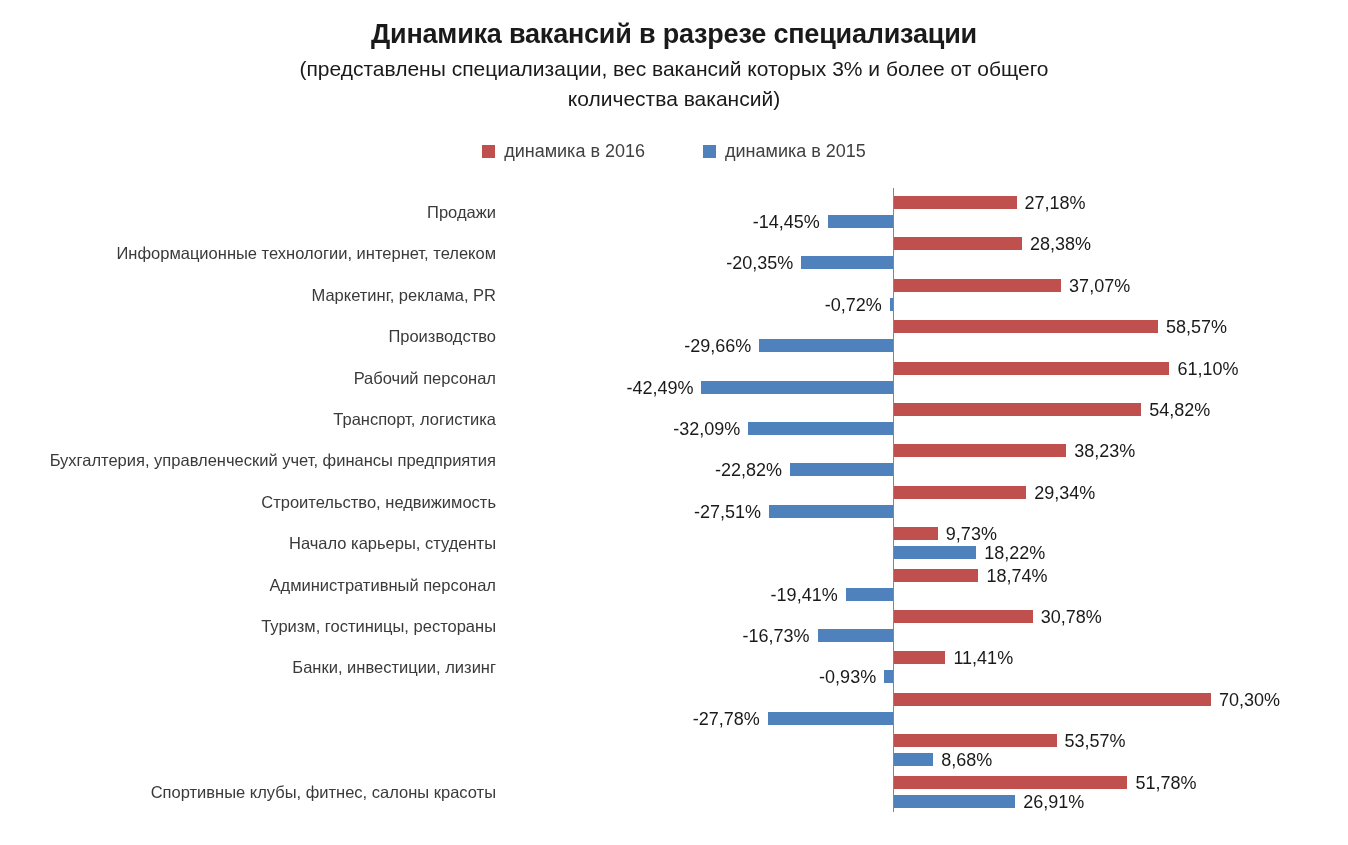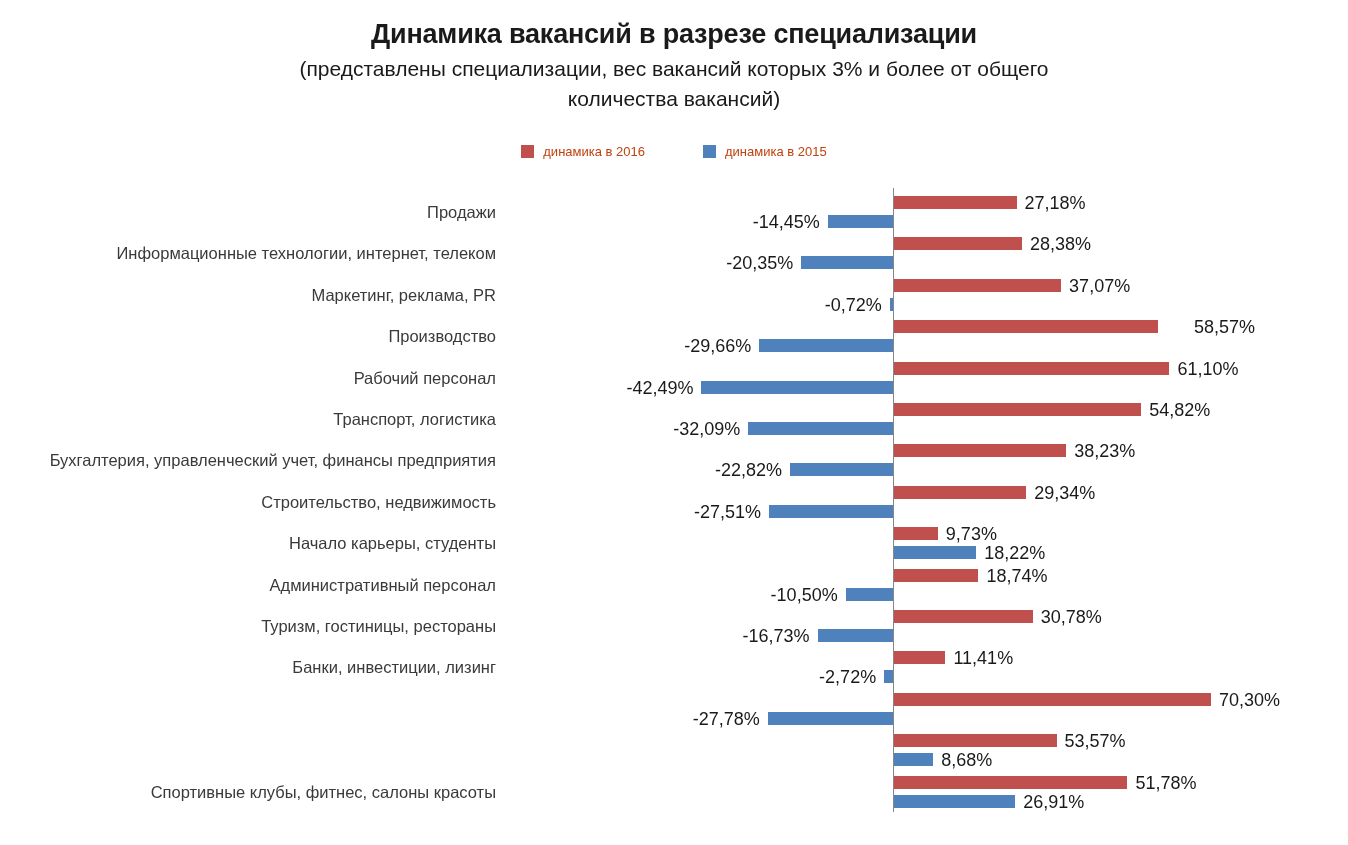--- a/index.html
+++ b/index.html
@@ -58,22 +58,22 @@
     display: flex;
     align-items: center;
     gap: 9px;
   }
   .legend-swatch {
     width: 13px;
     height: 13px;
     display: block;
   }
   .legend-label {
-    font-size: 13px;
-    color: #c2410c;
+    font-size: 18px;
+    color: #404040;
     line-height: 19px;
   }
 
   
   .plot {
     position: absolute;
     left: 0;
     top: 0;
     width: 1232px;
     height: 845px;
@@ -138,21 +138,21 @@
       <div class="val-label" style="left: 1029.94px; top: 235.4px;">28,38%</div>
       <div class="bar s2015" style="top: 256.4px; width: 91.7378px; left: 801.262px; background: rgb(79, 129, 189);"></div>
       <div class="val-label" style="left: 726.215px; top: 254.4px;">-20,35%</div>
       <div class="cat-label" style="right: 736px; width: 600px; top: 285.8px;">Маркетинг, реклама, PR</div>
       <div class="bar s2016" style="top: 278.8px; width: 167.112px; left: 894px; background: rgb(192, 80, 77);"></div>
       <div class="val-label" style="left: 1069.11px; top: 276.8px;">37,07%</div>
       <div class="bar s2015" style="top: 297.8px; width: 3.24576px; left: 889.754px; background: rgb(79, 129, 189);"></div>
       <div class="val-label" style="left: 824.707px; top: 295.8px;">-0,72%</div>
       <div class="cat-label" style="right: 736px; width: 600px; top: 327.2px;">Производство</div>
       <div class="bar s2016" style="top: 320.2px; width: 264.034px; left: 894px; background: rgb(192, 80, 77);"></div>
-      <div class="val-label" style="left: 1166.03px; top: 318.2px; margin-left: 28px;">58,57%</div>
+      <div class="val-label" style="left: 1166.03px; top: 318.2px;">58,57%</div>
       <div class="bar s2015" style="top: 339.2px; width: 133.707px; left: 759.293px; background: rgb(79, 129, 189);"></div>
       <div class="val-label" style="left: 684.246px; top: 337.2px;">-29,66%</div>
       <div class="cat-label" style="right: 736px; width: 600px; top: 368.6px;">Рабочий персонал</div>
       <div class="bar s2016" style="top: 361.6px; width: 275.439px; left: 894px; background: rgb(192, 80, 77);"></div>
       <div class="val-label" style="left: 1177.44px; top: 359.6px;">61,10%</div>
       <div class="bar s2015" style="top: 380.6px; width: 191.545px; left: 701.455px; background: rgb(79, 129, 189);"></div>
       <div class="val-label" style="left: 626.408px; top: 378.6px;">-42,49%</div>
       <div class="cat-label" style="right: 736px; width: 600px; top: 410px;">Транспорт, логистика</div>
       <div class="bar s2016" style="top: 403px; width: 247.129px; left: 894px; background: rgb(192, 80, 77);"></div>
       <div class="val-label" style="left: 1149.13px; top: 401px;">54,82%</div>
@@ -170,31 +170,31 @@
       <div class="val-label" style="left: 693.938px; top: 502.8px;">-27,51%</div>
       <div class="cat-label" style="right: 736px; width: 600px; top: 534.2px;">Начало карьеры, студенты</div>
       <div class="bar s2016" style="top: 527.2px; width: 43.8628px; left: 894px; background: rgb(192, 80, 77);"></div>
       <div class="val-label" style="left: 945.863px; top: 525.2px;">9,73%</div>
       <div class="bar s2015" style="top: 546.2px; width: 82.1358px; left: 894px; background: rgb(79, 129, 189);"></div>
       <div class="val-label" style="left: 984.136px; top: 544.2px;">18,22%</div>
       <div class="cat-label" style="right: 736px; width: 600px; top: 575.6px;">Административный  персонал</div>
       <div class="bar s2016" style="top: 568.6px; width: 84.4799px; left: 894px; background: rgb(192, 80, 77);"></div>
       <div class="val-label" style="left: 986.48px; top: 566.6px;">18,74%</div>
       <div class="bar s2015" style="top: 587.6px; width: 47.334px; left: 845.666px; background: rgb(79, 129, 189);"></div>
-      <div class="val-label" style="left: 770.619px; top: 585.6px;">-10,50%</div>
+      <div class="val-label" style="left: 770.619px; top: 585.6px;">-19,41%</div>
       <div class="cat-label" style="right: 736px; width: 600px; top: 617px;">Туризм, гостиницы, рестораны</div>
       <div class="bar s2016" style="top: 610px; width: 138.756px; left: 894px; background: rgb(192, 80, 77);"></div>
       <div class="val-label" style="left: 1040.76px; top: 608px;">30,78%</div>
       <div class="bar s2015" style="top: 629px; width: 75.4188px; left: 817.581px; background: rgb(79, 129, 189);"></div>
       <div class="val-label" style="left: 742.534px; top: 627px;">-16,73%</div>
       <div class="cat-label" style="right: 736px; width: 600px; top: 658.4px;">Банки, инвестиции,  лизинг</div>
       <div class="bar s2016" style="top: 651.4px; width: 51.4363px; left: 894px; background: rgb(192, 80, 77);"></div>
       <div class="val-label" style="left: 953.436px; top: 649.4px;">11,41%</div>
       <div class="bar s2015" style="top: 670.4px; width: 8.83568px; left: 884.164px; background: rgb(79, 129, 189);"></div>
-      <div class="val-label" style="left: 819.117px; top: 668.4px;">-2,72%</div>
+      <div class="val-label" style="left: 819.117px; top: 668.4px;">-0,93%</div>
       <div class="bar s2016" style="top: 692.8px; width: 316.912px; left: 894px; background: rgb(192, 80, 77);"></div>
       <div class="val-label" style="left: 1218.91px; top: 690.8px;">70,30%</div>
       <div class="bar s2015" style="top: 711.8px; width: 125.232px; left: 767.768px; background: rgb(79, 129, 189);"></div>
       <div class="val-label" style="left: 692.721px; top: 709.8px;">-27,78%</div>
       <div class="bar s2016" style="top: 734.2px; width: 162.513px; left: 894px; background: rgb(192, 80, 77);"></div>
       <div class="val-label" style="left: 1064.51px; top: 732.2px;">53,57%</div>
       <div class="bar s2015" style="top: 753.2px; width: 39.1294px; left: 894px; background: rgb(79, 129, 189);"></div>
       <div class="val-label" style="left: 941.129px; top: 751.2px;">8,68%</div>
       <div class="cat-label" style="right: 736px; width: 600px; top: 782.6px;">Спортивные  клубы, фитнес, салоны красоты</div>
       <div class="bar s2016" style="top: 775.6px; width: 233.424px; left: 894px; background: rgb(192, 80, 77);"></div>

